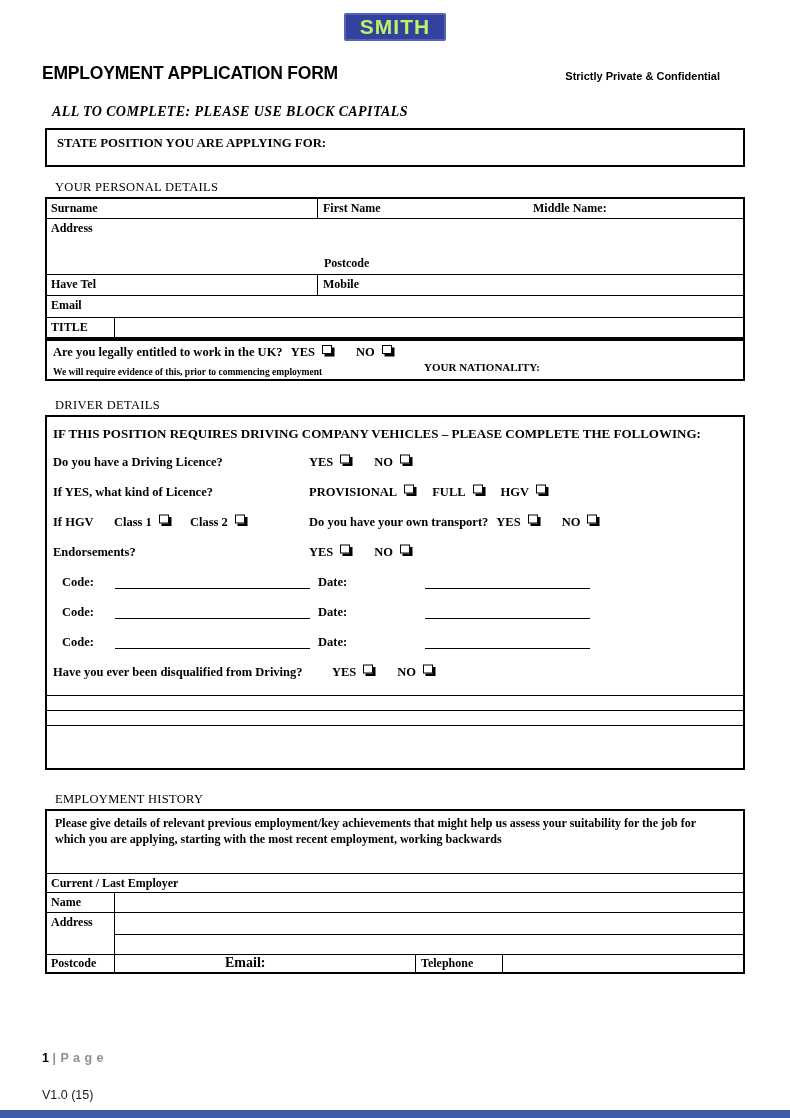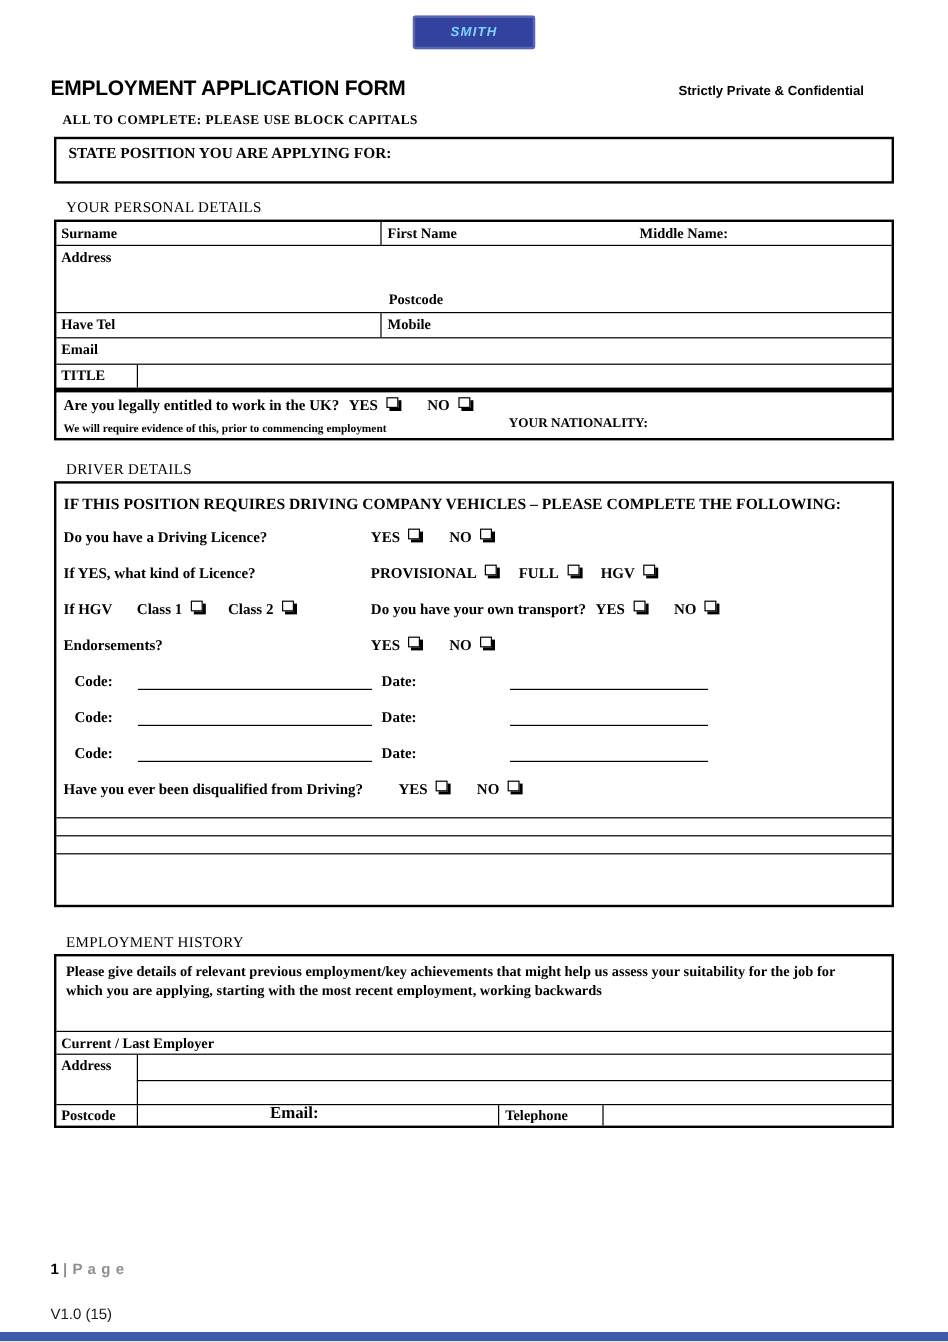--- a/index.html
+++ b/index.html
@@ -15,41 +15,41 @@
   
   .logo {
     width: 102px; height: 28px;
     margin: 13px auto 0;
     background: var(--logo_blue, #33429e);
     border-radius: 2px;
     display: flex; align-items: center; justify-content: center;
     box-shadow: inset 0 0 0 2px rgba(255,255,255,0.18);
   }
   .logo-text {
-    color: #7dd3fc;
+    color: #bef264;
     font-family: "Liberation Sans", sans-serif;
-    font-weight: bold; font-style: italic;
-    font-size: 11px; letter-spacing: 1px;
+    font-weight: bold; 
+    font-size: 21px; letter-spacing: 1px;
   }
   
   .title-row {
     margin: 22px 70px 0 42px;
     display: flex; justify-content: space-between; align-items: flex-end;
   }
   .main-title {
     font-family: "Liberation Sans", sans-serif;
     font-weight: bold; font-size: 17.5px; letter-spacing: -0.2px;
   }
   .confidential {
     font-family: "Liberation Sans", sans-serif;
     font-weight: bold; font-size: 11px; margin-bottom: 2px;
   }
   .instruction {
-    margin: 10px 0 0 52px;
-    font-weight: bold; font-size: 11px;
+    margin: 20px 0 0 52px;
+    font-weight: bold; font-style: italic; font-size: 14px;
     letter-spacing: 0.4px;
   }
   
   .box { border: 2px solid #000; margin: 0 45px; position: relative; }
   .sec-h {
     font-weight: normal; font-size: 12.5px; letter-spacing: 0.3px;
     margin: 12px 0 2px 55px;
   }
   .row { position: relative; border-top: 1.5px solid #000; }
   .box .row:first-child { border-top: none; }
@@ -271,20 +271,25 @@
     <div class="empty-line" style="height:15px"></div>
     <div class="empty-line" style="height:40px"></div>
   </div>
 
   <div class="sec-h" style="margin-top:22px">EMPLOYMENT HISTORY</div>
   <div class="box">
     <div class="eh-intro">Please give details of relevant previous employment/key achievements that might help us assess your suitability for the job for which you are applying, starting with the most recent employment, working backwards</div>
     <div class="row" style="height:19px">
       <span class="lbl abs" style="left:4px">Current / Last Employer</span>
     </div>
+    <div class="row" style="height:20px">
+      <div class="vline" style="left:67px"></div>
+      <span class="lbl abs" style="left:4px">Name</span>
+      <span class="field" style="left:70px;right:2px"></span>
+    </div>
     <div class="row" style="height:42px">
       <div class="vline" style="left:67px"></div>
       <span class="lbl abs" style="left:4px">Address</span>
       <span style="position:absolute;left:67px;right:0;top:21px;border-top:1.4px solid #000"></span>
       <span class="field" style="left:70px;right:2px;bottom:21px"></span>
     </div>
     <div class="row" style="height:18px">
       <div class="vline" style="left:67px"></div>
       <div class="vline" style="left:368px"></div>
       <div class="vline" style="left:455px"></div>

